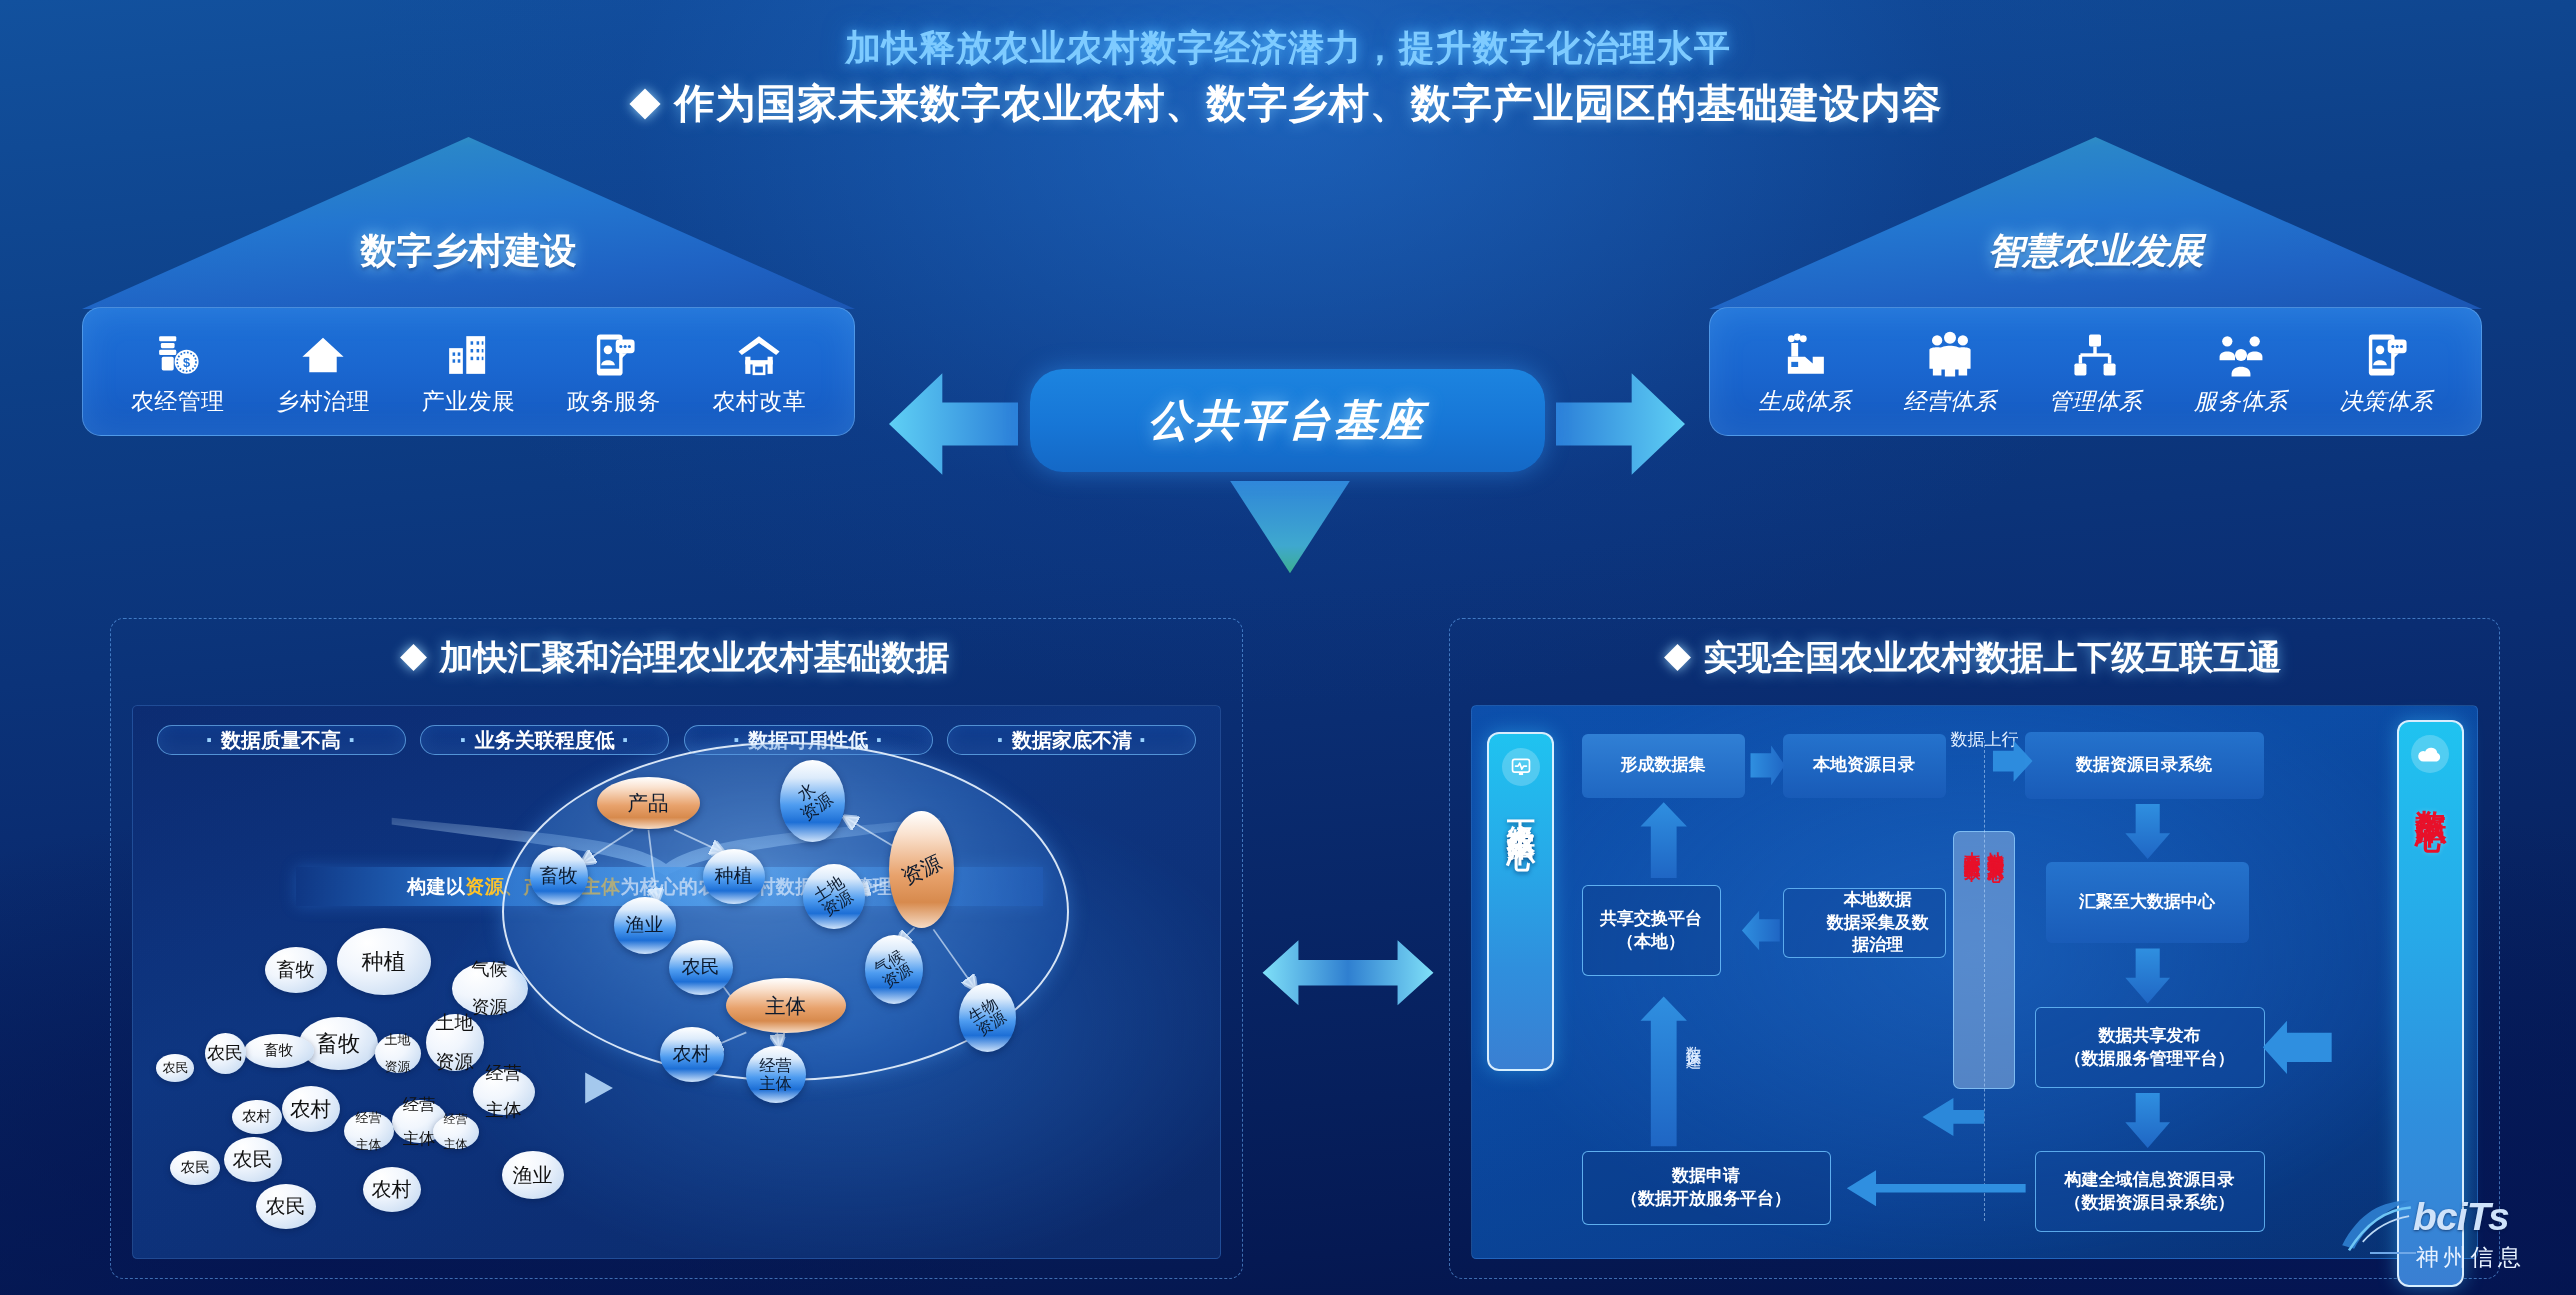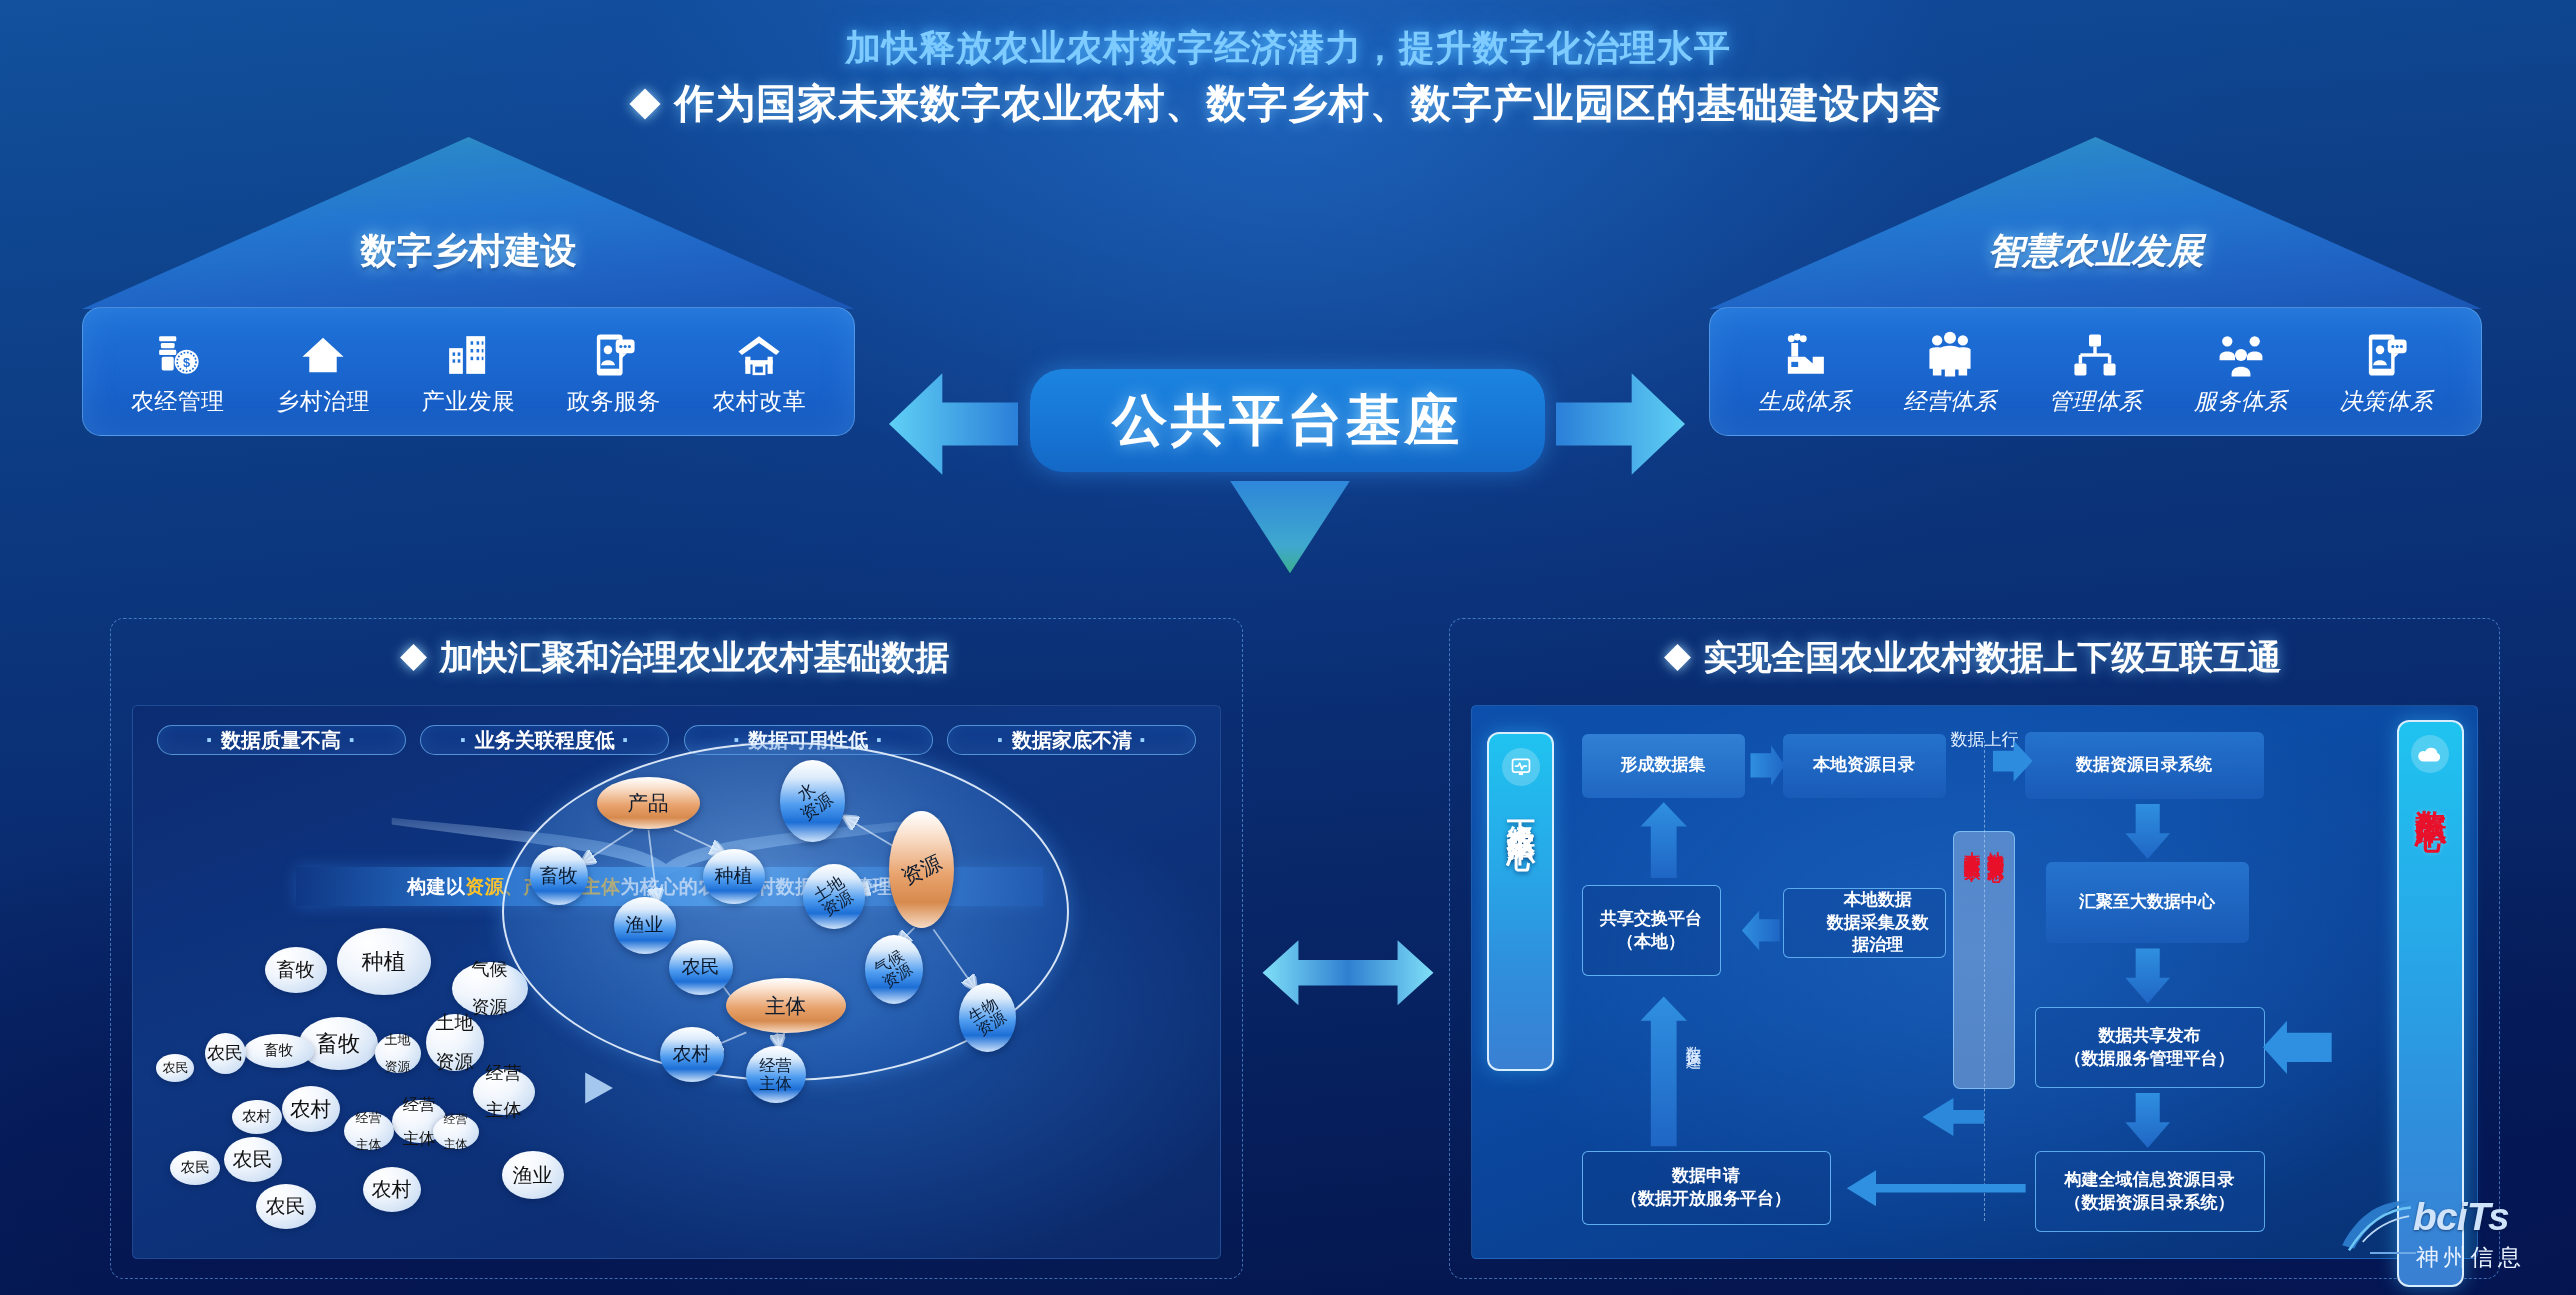--- a/index.html
+++ b/index.html
@@ -72,22 +72,23 @@
 
   
   .platform {
     position: absolute; left: 1030px; top: 369px;
     width: 515px; height: 103px; border-radius: 33px;
     background: linear-gradient(180deg, #1c84e0 0%, #1776d6 55%, #1468c6 100%);
     box-shadow: 0 0 24px rgba(60,160,255,0.45);
     display: flex; align-items: center; justify-content: center;
   }
   .platform span {
-    font-size: 55px; font-weight: bold; color: #fff; letter-spacing: 3.4px;
+    font-size: 43px; font-weight: bold; color: #fff; letter-spacing: 3.4px;
     text-shadow: 0 0 15.5px rgba(150,220,255,0.8);
+    font-style: italic;
   }
   .arrowL, .arrowR {
     position: absolute; top: 368px; width: 129px; height: 112px;
   }
   .arrowL { left: 889px; }
   .arrowR { left: 1556px; }
   .arrowDown { position: absolute; left: 1230px; top: 481px; width: 120px; height: 94px; }
 
   
   .panel {

